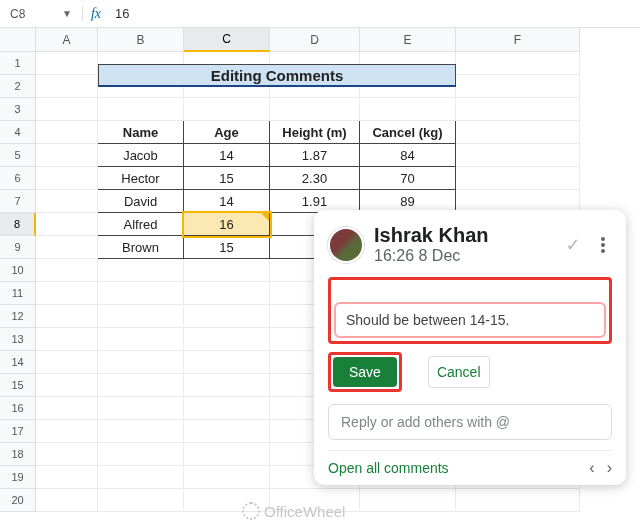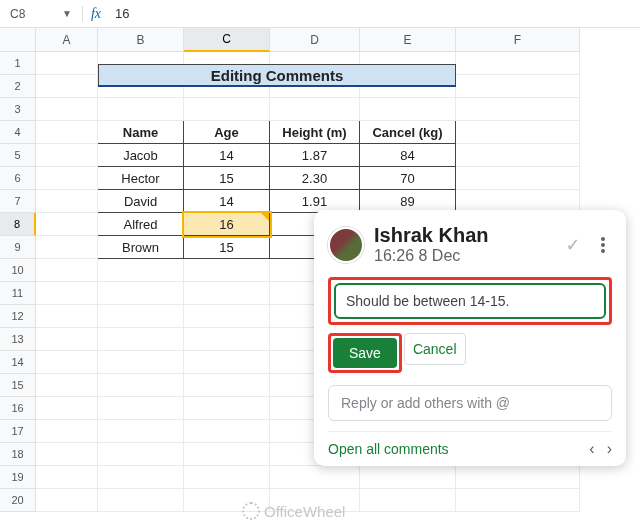--- a/index.html
+++ b/index.html
@@ -32,22 +32,22 @@
   .comment { position: absolute; left: 314px; top: 210px; width: 312px; background: #fff; border-radius: 10px; box-shadow: 0 2px 12px rgba(0,0,0,0.22); padding: 14px 14px 8px 14px; z-index: 10; }
   .chead { display: flex; align-items: center; gap: 10px; }
   .avatar { width: 36px; height: 36px; border-radius: 50%; background: linear-gradient(135deg,#7b3b3b 40%,#5a6b3a 60%); border: 2px solid #fff; box-shadow: 0 0 0 1px #ddd; }
   .uinfo { flex: 1; }
   .uname { font-weight: 600; font-size: 20px; color: #202124; }
   .utime { font-size: 16px; color: #5f6368; }
   .checkm { width: 22px; height: 22px; color: #b0b5bc; display:flex; align-items:center; justify-content:center; font-size:18px;}
   .more { width: 18px; display: flex; flex-direction: column; align-items: center; gap: 2px; padding: 2px; }
   .more span { width: 4px; height: 4px; background: #5f6368; border-radius: 50%; }
   .ctext-hl { border: 3px solid #e8352e; border-radius: 4px; padding: 3px; margin-top: 12px; }
-  .ctext { border: 2px solid #15803d; border-radius: 6px; padding: 8px 10px; font-size: 14px; color: #444; min-height: 34px; }
-  .cbtns { display: flex; gap: 2px; align-items: flex-start; margin-top: 8px; }
+  .ctext { border: 2px solid #fca5a5; border-radius: 6px; padding: 8px 10px; font-size: 14px; color: #444; min-height: 34px; margin-top: 19px; }
+  .cbtns { display: flex; gap: 26px; align-items: center; margin-top: 8px; }
   .save-hl { border: 3px solid #e8352e; border-radius: 4px; padding: 2px; }
   .save { background: #188038; color: #fff; border: none; border-radius: 4px; padding: 7px 16px; font-weight: 500; font-size: 14px; }
   .cancel { background: #fff; border: 1px solid #dadce0; color: #188038; border-radius: 4px; padding: 7px 8px; font-weight: 500; font-size: 14px; }
   .reply { margin-top: 12px; border: 1px solid #dadce0; border-radius: 6px; padding: 9px 12px; color: #80868b; font-size: 14px; }
   .cfoot { display: flex; align-items: center; margin-top: 10px; padding-top: 8px; border-top: 1px solid #eee; }
   .openall { color: #188038; font-size: 14px; flex: 1; }
   .cnav { color: #5f6368; display: flex; gap: 12px; font-size: 16px; }
   .cnav span { cursor: pointer; }
   .wm { position: absolute; left: 206px; top: 450px; color: #c7c7c7; font-size: 15px; font-weight: 500; display: flex; align-items: center; gap: 4px; z-index: 5;}
   .wm .wicon { width:18px; height:18px; border:2px dotted #c7c7c7; border-radius:50%; }

